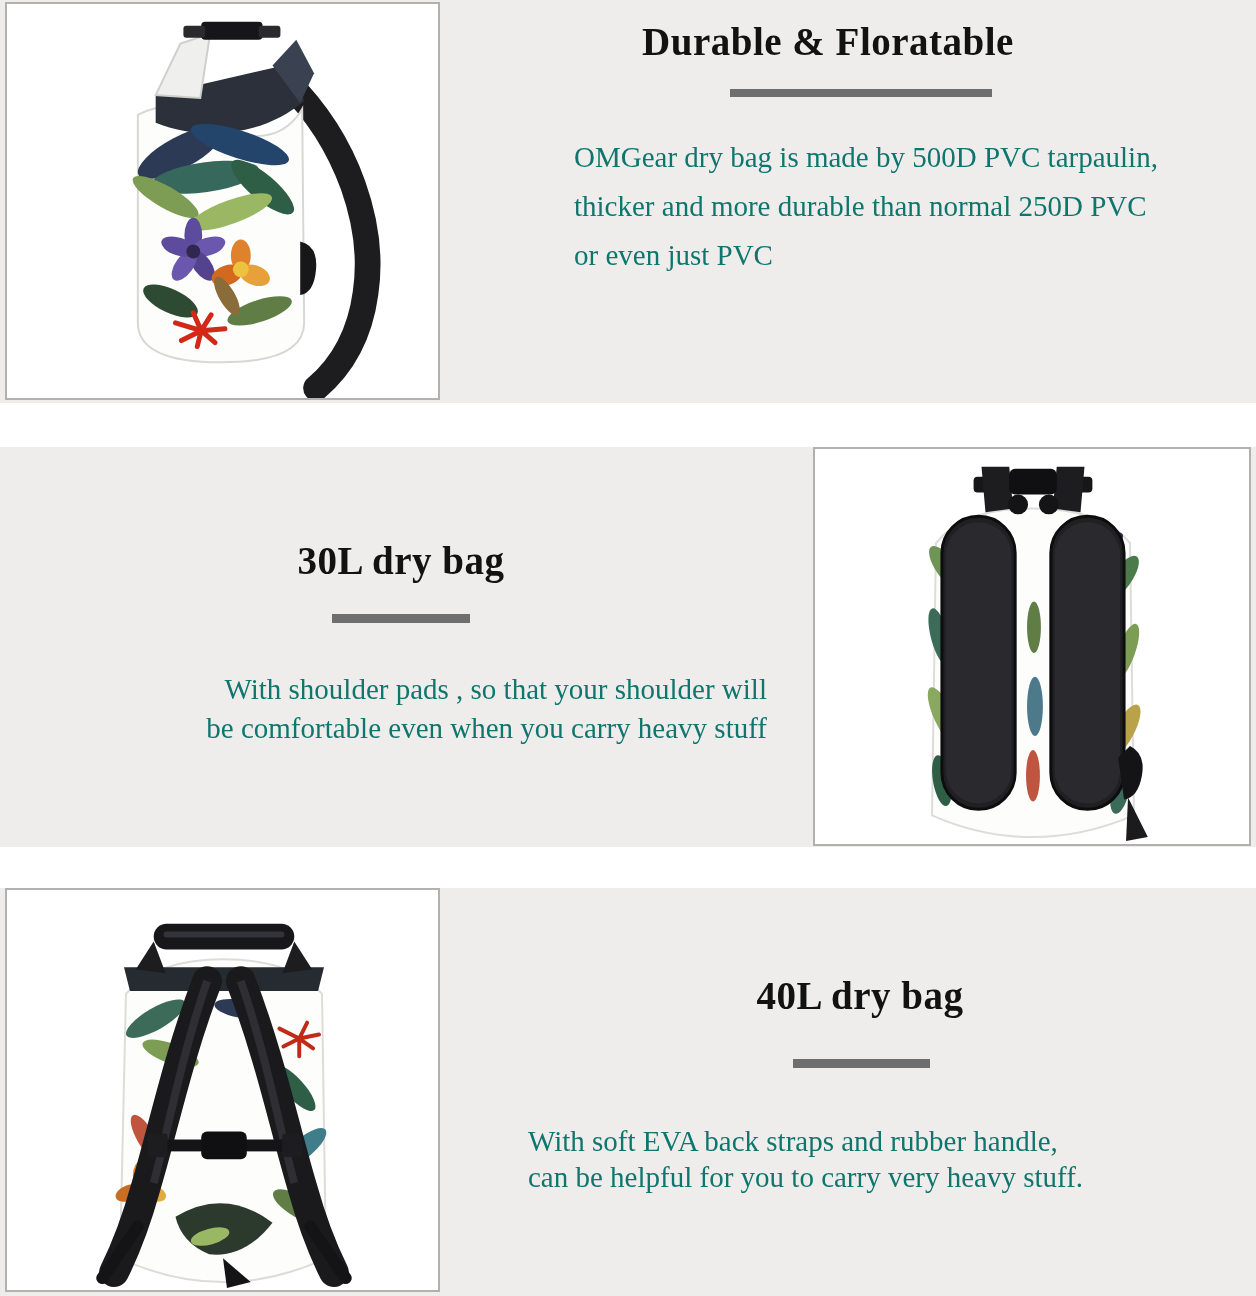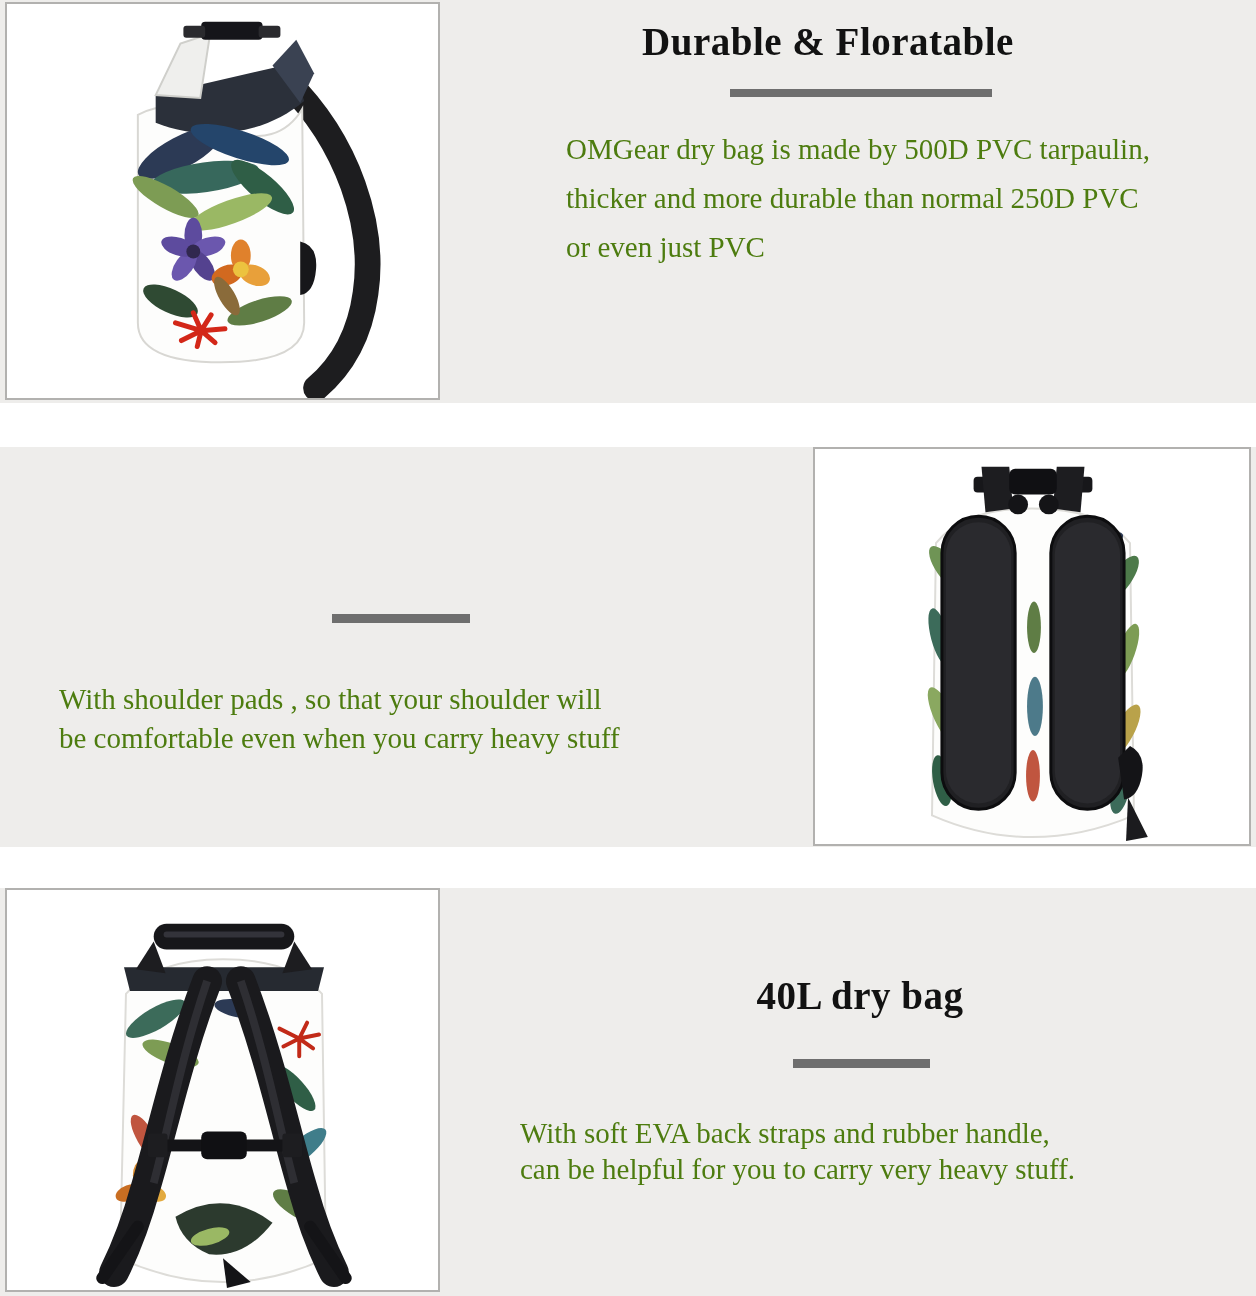--- a/index.html
+++ b/index.html
@@ -15,24 +15,24 @@
   .photo3{left:5px;top:888px;width:435px;height:404px;}
   .photo-frame svg{display:block;width:100%;height:100%;}
   .sec-title{position:absolute;margin:0;font-size:39px;font-weight:700;color:#121212;text-align:center;letter-spacing:0.5px;white-space:nowrap;line-height:1;}
   .title1{left:528px;top:22px;width:600px;}
   .title2{left:101px;top:541px;width:600px;}
   .title3{left:560px;top:976px;width:600px;}
   .divider{position:absolute;background:#6e6e6e;}
   .div1{left:730px;top:89px;width:262px;height:8px;}
   .div2{left:332px;top:614px;width:138px;height:9px;}
   .div3{left:793px;top:1059px;width:137px;height:9px;}
-  .body-text{position:absolute;margin:8px;font-size:29px;color:#4d7c0f;}
+  .body-text{position:absolute;margin:16px;font-size:29px;color:#0f766e;}
   .p1{left:558px;top:117px;width:660px;line-height:49px;text-align:left;}
   .p2{left:558px;top:289px;width:660px;line-height:44px;text-align:left;}
-  .p3{left:51px;top:672px;width:700px;line-height:39px;text-align:left;}
+  .p3{left:51px;top:654px;width:700px;line-height:39px;text-align:right;}
   .p4{left:512px;top:1107px;width:700px;line-height:36px;}
   .line{display:block;white-space:nowrap;}
 </style>
 </head>
 <body>
 
 <div class="page">
 
   <div class="band band1"></div>
 
@@ -91,20 +91,21 @@
   <p class="body-text p1">
     <span class="line">OMGear dry bag is made by 500D PVC tarpaulin,</span>
     <span class="line">thicker and more durable than normal 250D PVC</span>
     <span class="line">or even just PVC</span>
   </p>
   <p class="body-text p2">
   </p>
 
   <div class="band band2"></div>
 
+  <h2 class="sec-title title2">30L dry bag</h2>
   <div class="divider div2"></div>
   <p class="body-text p3">
     <span class="line">With shoulder pads , so that your shoulder will</span>
     <span class="line">be comfortable even when you carry heavy stuff</span>
   </p>
 
   <div class="photo-frame photo2">
     <svg viewBox="0 0 438 399">
 
       <path d="M122,95 Q150,60 219,60 Q290,60 318,95 L322,370 Q270,392 219,392 Q168,392 118,370 Z" fill="#fdfdfc" stroke="#dddcd8" stroke-width="2"></path>

